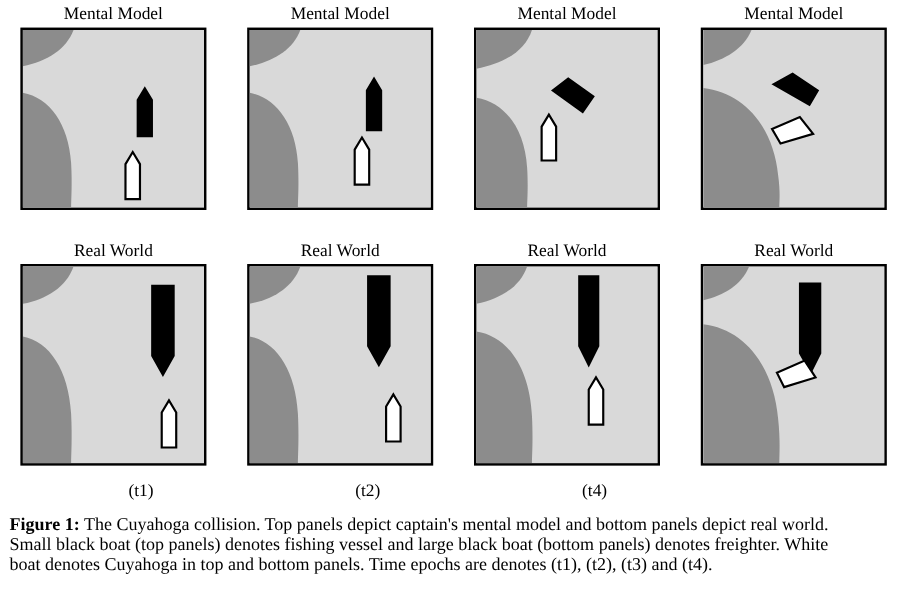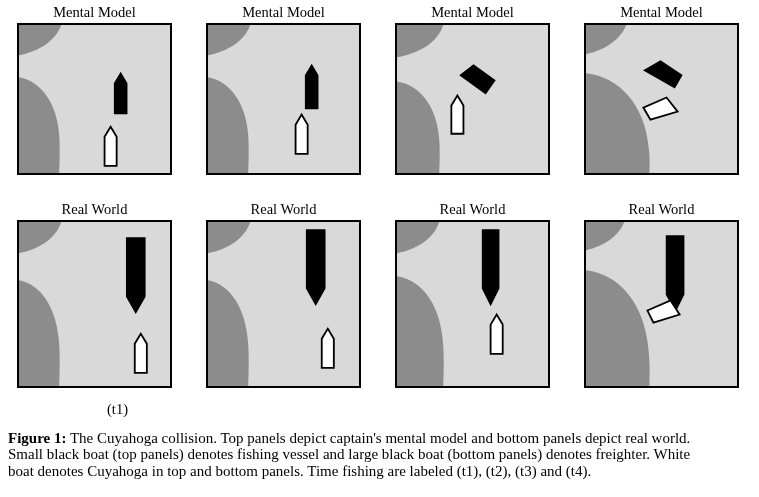--- a/index.html
+++ b/index.html
@@ -202,21 +202,23 @@
           <path d="M0,48 C34,52 58,82 62,126 C64,144 63,156 63,163 L0,163 Z" fill="#8c8c8c"></path>
           <path d="M80,14 L97,14 L97,72 L89,88 L80,72 Z" fill="#000000" stroke="#000000" stroke-width="1.5"></path>
           <path d="M61,88 L84,78 L93,92 L67,100 Z" fill="#ffffff" stroke="#000000" stroke-width="1.8"></path>
         </svg>
       </div>
     </div>
   </div>
 
   <div class="epoch-row" style="top: 401px;">
     <div class="epoch">(t1)</div>
+    <div class="epoch">(t2)</div>
+    <div class="epoch">(t4)</div>
   </div>
 
   <div class="caption">
     <span class="caption-line"><b>Figure 1:</b> <span>The Cuyahoga collision. Top panels depict captain's mental model and bottom panels depict real world.</span></span>
     <span class="caption-line">Small black boat (top panels) denotes fishing vessel and large black boat (bottom panels) denotes freighter.  White</span>
-    <span class="caption-line">boat denotes Cuyahoga in top and bottom panels. Time fishing are labeled (t1), (t2), (t3) and (t4).</span>
+    <span class="caption-line">boat denotes Cuyahoga in top and bottom panels. Time epochs are denotes (t1), (t2), (t3) and (t4).</span>
   </div>
 
 </div>
 
 </body></html>

